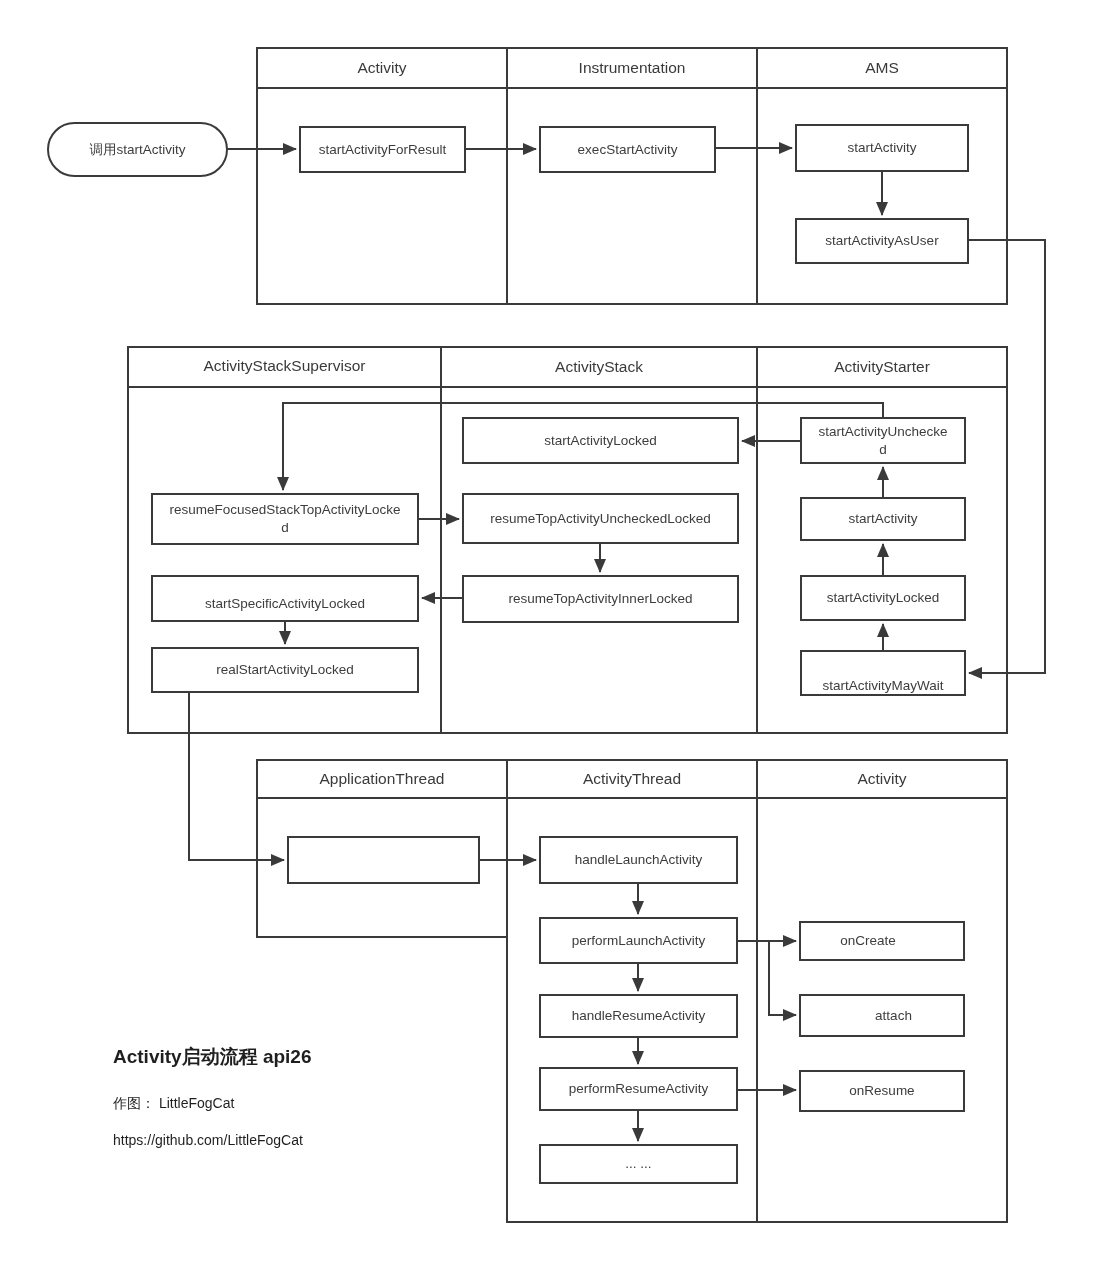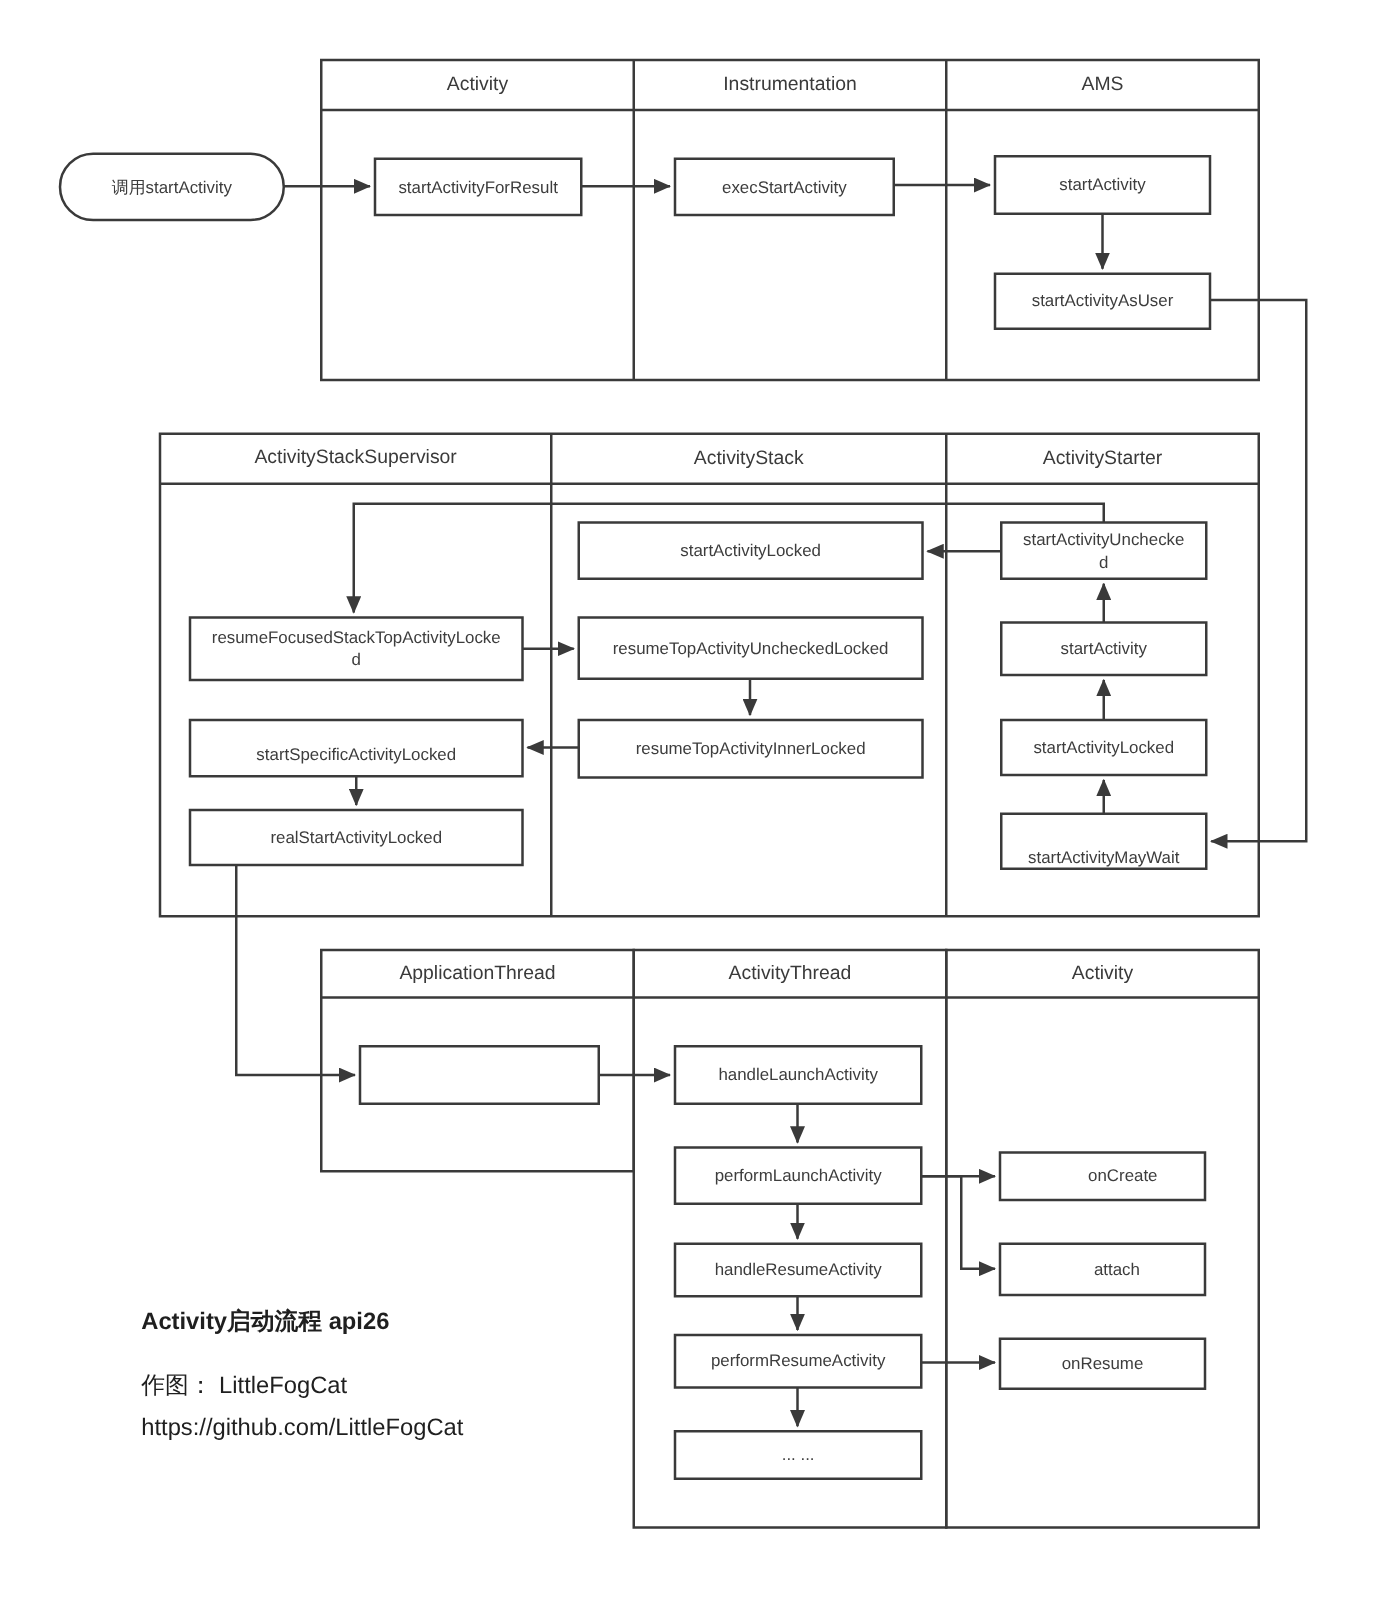--- a/index.html
+++ b/index.html
@@ -7,21 +7,21 @@
   .stage{position:relative;width:1107px;height:1286px;background:#fff;overflow:hidden;}
   .stage svg{position:absolute;left:0;top:0;}
   .lbl{position:absolute;display:flex;align-items:center;justify-content:center;
        text-align:center;color:#3d3d3d;font-size:13.5px;line-height:1.3;box-sizing:border-box;}
   .lbl span{display:block;width:100%;}
   .node span{word-break:break-all;}
   .node{padding:0 10px;}
   .wrap2{padding:0 14px;}
   .hdr{font-size:15.5px;color:#3a3a3a;}
   .note-title{position:absolute;font-size:19px;font-weight:600;color:#1f1f1f;}
-  .note{position:absolute;font-size:19px;color:#1f1f1f;}
+  .note{position:absolute;font-size:14px;color:#1f1f1f;}
 </style>
 </head>
 <body>
 
 <div class="stage">
 
   <svg width="1107" height="1286" viewBox="0 0 1107 1286">
     <defs>
       <marker id="arr" markerUnits="userSpaceOnUse" markerWidth="14" markerHeight="12" viewBox="0 0 14 12" refX="13" refY="6" orient="auto">
         <path d="M0,0 L14,6 L0,12 Z" fill="#3a3a3a"></path>
@@ -192,21 +192,21 @@
     </div>
   <div class="lbl node" style="left:540px;top:995px;width:197px;height:42px;">
       <span>handleResumeActivity</span>
     </div>
   <div class="lbl node" style="left:540px;top:1068px;width:197px;height:42px;">
       <span>performResumeActivity</span>
     </div>
   <div class="lbl node" style="left:540px;top:1145px;width:197px;height:38px;">
       <span>... ...</span>
     </div>
-  <div class="lbl node" style="left:800px;top:922px;width:136px;height:38px;text-align:right;">
+  <div class="lbl node" style="left:800px;top:922px;width:136px;height:38px;">
       <span>onCreate</span>
     </div>
   <div class="lbl node" style="left:800px;top:995px;width:187px;height:41px;">
       <span>attach</span>
     </div>
   <div class="lbl node" style="left:800px;top:1071px;width:164px;height:40px;">
       <span>onResume</span>
     </div>
 
   <div class="note-title" style="left:113px;top:1044px;">Activity启动流程 api26</div>

